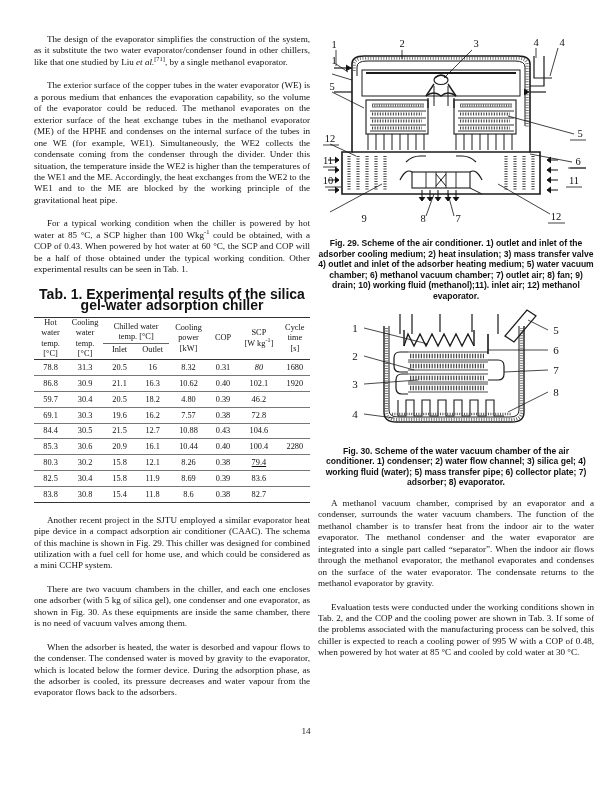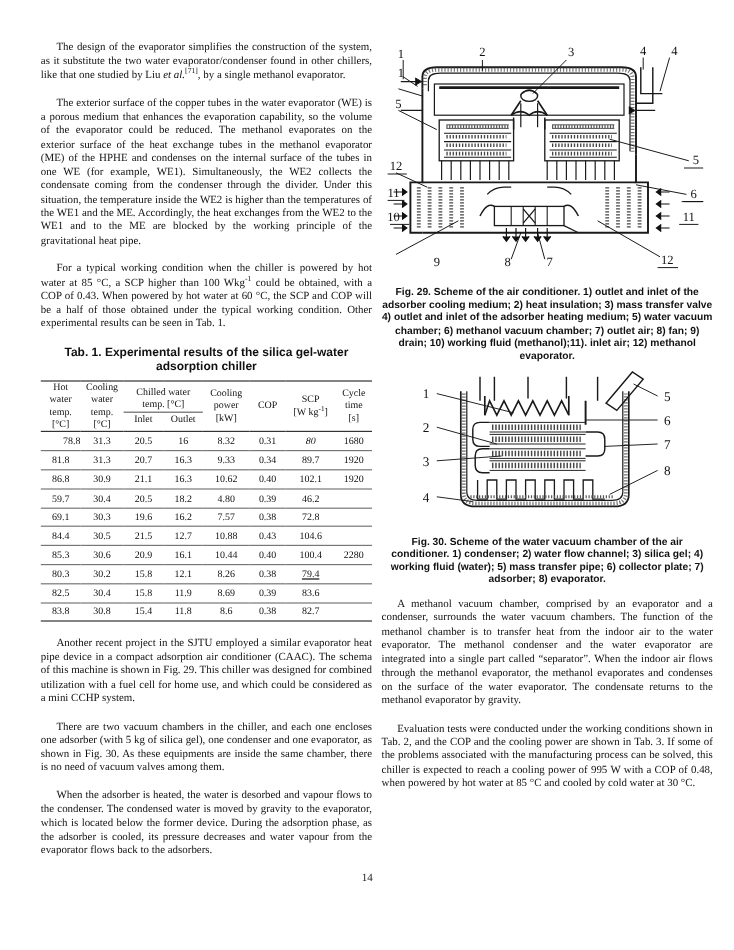--- a/index.html
+++ b/index.html
@@ -43,21 +43,21 @@
   }
   p.body + p.body { margin-top: 12px; }
   .sup { font-size: 6.4px; vertical-align: super; line-height: 0; }
   .ital { font-style: italic; }
 
   
   .tab-wrap { margin-top: 13px; }
   .tab-title {
     font-family: "Liberation Sans", sans-serif;
     font-weight: bold;
-    font-size: 10px;
+    font-size: 14px;
     line-height: 11.6px;
     text-align: center;
     margin: 0 0 5px 0;
   }
   table.data {
     border-collapse: collapse;
     width: 276px;
     font-family: "Liberation Serif", serif;
     font-size: 8.3px;
   }
@@ -168,38 +168,28 @@
             </th>
             <th style="width:11%">
               <span class="hdr-sub">Cycle</span>
               <span class="hdr-sub">time</span>
               <span class="hdr-sub">[s]</span>
             </th>
           </tr>
         </thead>
         <tbody id="table-body">
             <tr>
-              <td style="width: 12%; text-align: right;">78.8</td>
+              <td style="width: 12%;">78.8</td>
               <td style="width: 13%;">31.3</td>
               <td style="width: 12%;">20.5</td>
               <td style="width: 12%;">16</td>
               <td style="width: 14%;">8.32</td>
               <td style="width: 11%;">0.31</td>
               <td style="width: 15%; font-style: italic;">80</td>
               <td style="width: 11%;">1680</td>
-            </tr>
-            <tr>
-              <td style="width: 12%;">81.8</td>
-              <td style="width: 13%;">31.3</td>
-              <td style="width: 12%;">20.7</td>
-              <td style="width: 12%;">16.3</td>
-              <td style="width: 14%;">9.33</td>
-              <td style="width: 11%;">0.34</td>
-              <td style="width: 15%;">89.7</td>
-              <td style="width: 11%;">1920</td>
             </tr>
             <tr>
               <td style="width: 12%;">86.8</td>
               <td style="width: 13%;">30.9</td>
               <td style="width: 12%;">21.1</td>
               <td style="width: 12%;">16.3</td>
               <td style="width: 14%;">10.62</td>
               <td style="width: 11%;">0.40</td>
               <td style="width: 15%;">102.1</td>
               <td style="width: 11%;">1920</td>

